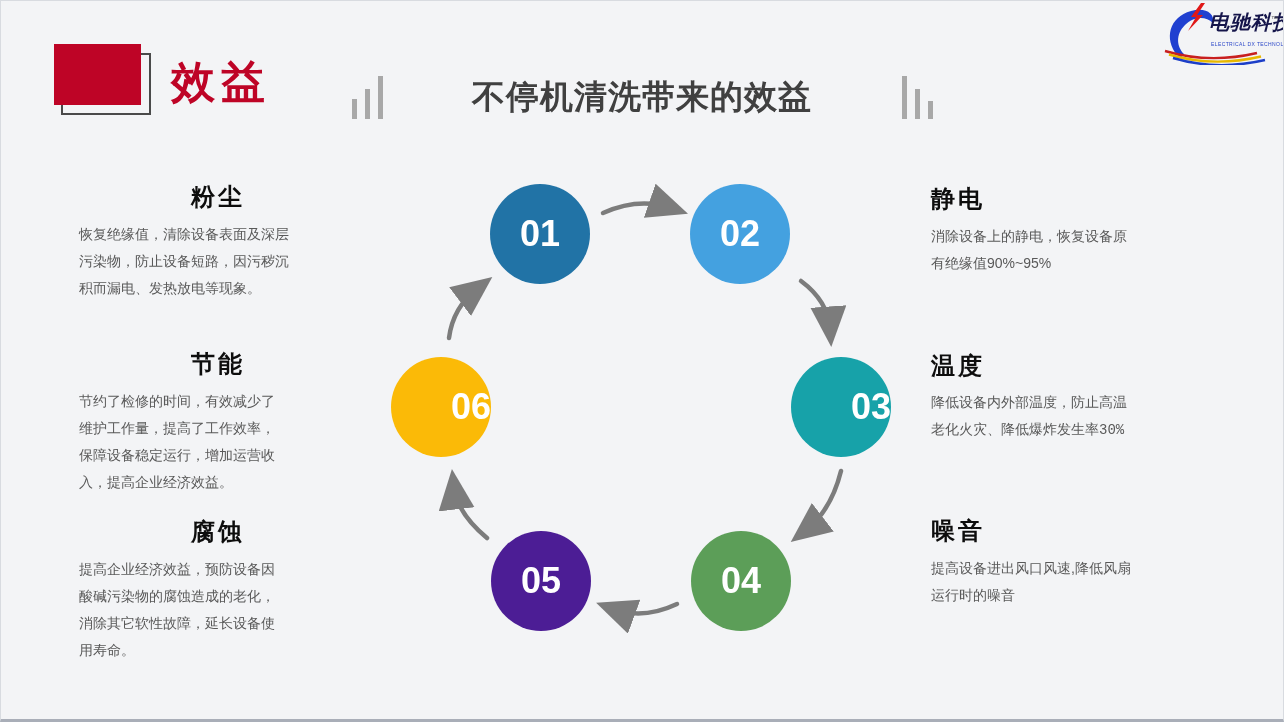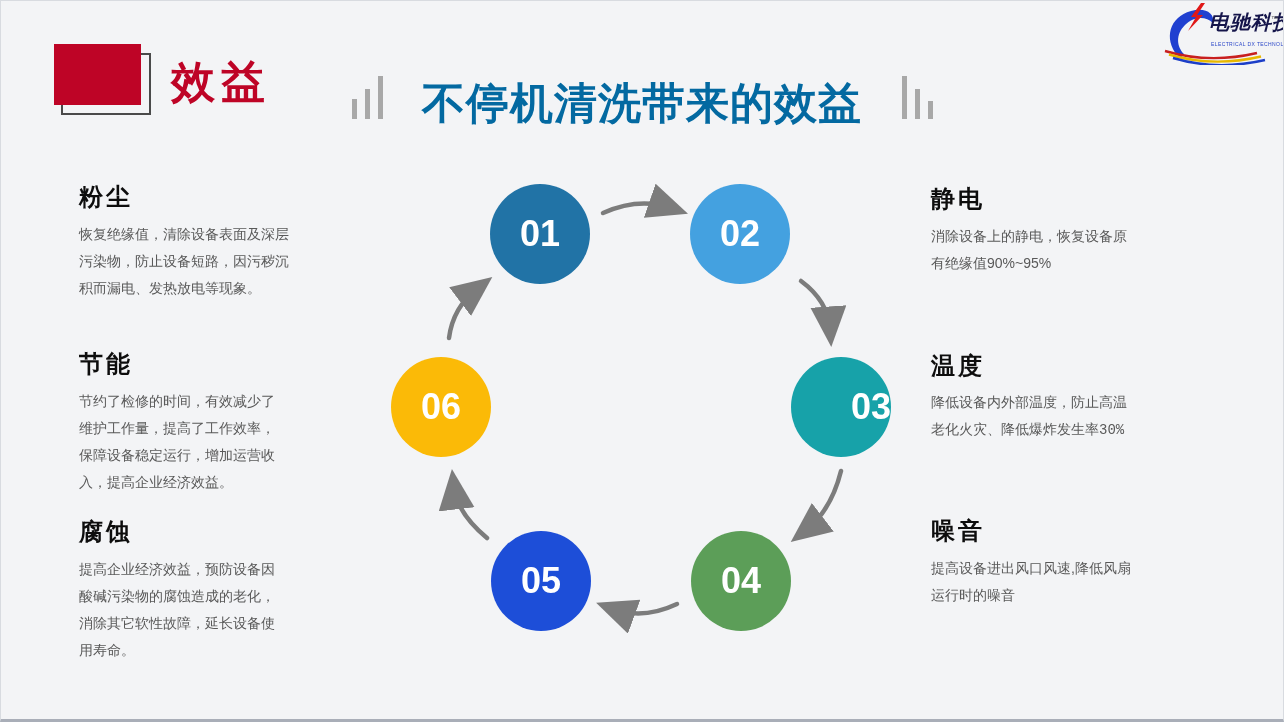--- a/index.html
+++ b/index.html
@@ -6,37 +6,37 @@
   #slide{
     position:relative;width:1284px;height:722px;overflow:hidden;
     background:#f3f4f6;box-sizing:border-box;
     border:1px solid #d8dbe0;border-bottom:3px solid #a9aeb8;
     font-family:"Liberation Sans","DejaVu Sans",sans-serif;
   }
   
   .red-rect{position:absolute;left:53px;top:43px;width:87px;height:61px;background:#be0426;z-index:2;}
   .outline-rect{position:absolute;left:60px;top:52px;width:86px;height:58px;border:2px solid #4a4a4a;background:transparent;z-index:1;}
   .section-label{position:absolute;left:170px;top:52px;font-size:44px;font-weight:bold;color:#be0426;letter-spacing:6px;}
-  .main-title{position:absolute;left:0;right:0;top:74px;text-align:center;font-size:43px;font-weight:bold;color:#0369a1;letter-spacing:1px;}
+  .main-title{position:absolute;left:0;right:0;top:74px;text-align:center;font-size:33px;font-weight:bold;color:#404040;letter-spacing:1px;}
   .bars{position:absolute;display:flex;align-items:flex-end;gap:8px;}
   .bars div{width:5px;background:#a8a8a8;}
   .bars-left{left:351px;top:75px;height:43px;}
   .bars-right{left:901px;top:75px;height:43px;}
   
   .logo{position:absolute;left:1160px;top:2px;width:122px;height:62px;}
   .logo svg{position:absolute;left:0;top:0;}
   .logo-name{position:absolute;left:48px;top:6px;font-size:20px;font-weight:bold;font-style:italic;color:#15154a;letter-spacing:1px;font-family:"Liberation Serif","DejaVu Serif",serif;white-space:nowrap;}
   .logo-sub{position:absolute;left:50px;top:38px;font-size:5px;color:#2a46c8;letter-spacing:0.4px;white-space:nowrap;}
   .logo-tm{position:absolute;left:110px;top:12px;font-size:7px;color:#555;}
   
   .block{position:absolute;}
   .block h3{margin:0;font-size:24px;font-weight:bold;color:#0d0d0d;letter-spacing:3px;}
   .block p{margin:8px 0 0 0;font-size:14px;line-height:27px;color:#595959;white-space:pre-line;}
   .blk-left{width:300px;}
-  .blk-left h3{text-align:left;padding-right:22px;}
+  .blk-left h3{text-align:center;padding-right:22px;}
   .blk-right{width:310px;}
   
   .step-circle{position:absolute;width:100px;height:100px;border-radius:50%;display:flex;align-items:center;justify-content:center;}
   .step-circle span{color:#ffffff;font-size:36px;font-weight:bold;}
   .arrows{position:absolute;left:380px;top:170px;}
 </style>
 </head>
 <body>
 
 <div id="slide">
@@ -112,24 +112,24 @@
   </div>
   <div class="step-circle" style="left: 689px; top: 183px; background: rgb(68, 161, 224);">
     <span>02</span>
   </div>
   <div class="step-circle" style="left: 790px; top: 356px; background: rgb(23, 162, 169); justify-content: flex-end;">
     <span>03</span>
   </div>
   <div class="step-circle" style="left: 690px; top: 530px; background: rgb(92, 158, 88);">
     <span>04</span>
   </div>
-  <div class="step-circle" style="left: 490px; top: 530px; background: #1d4ed8;">
+  <div class="step-circle" style="left: 490px; top: 530px; background: #4c1d95;">
     <span>05</span>
   </div>
-  <div class="step-circle" style="left: 390px; top: 356px; background: rgb(251, 186, 7);">
+  <div class="step-circle" style="left: 390px; top: 356px; background: rgb(251, 186, 7); justify-content: flex-end;">
     <span>06</span>
   </div>
 
   <svg class="arrows" width="520" height="480" viewBox="0 0 520 480">
     <defs>
       <marker id="ah" markerWidth="9" markerHeight="9" refX="5" refY="4" orient="auto">
         <path d="M0,0 L9,4 L0,8 Z" fill="#7c7c7c"></path>
       </marker>
     </defs>
     <g stroke="#7c7c7c" stroke-width="4.5" fill="none" stroke-linecap="round">

